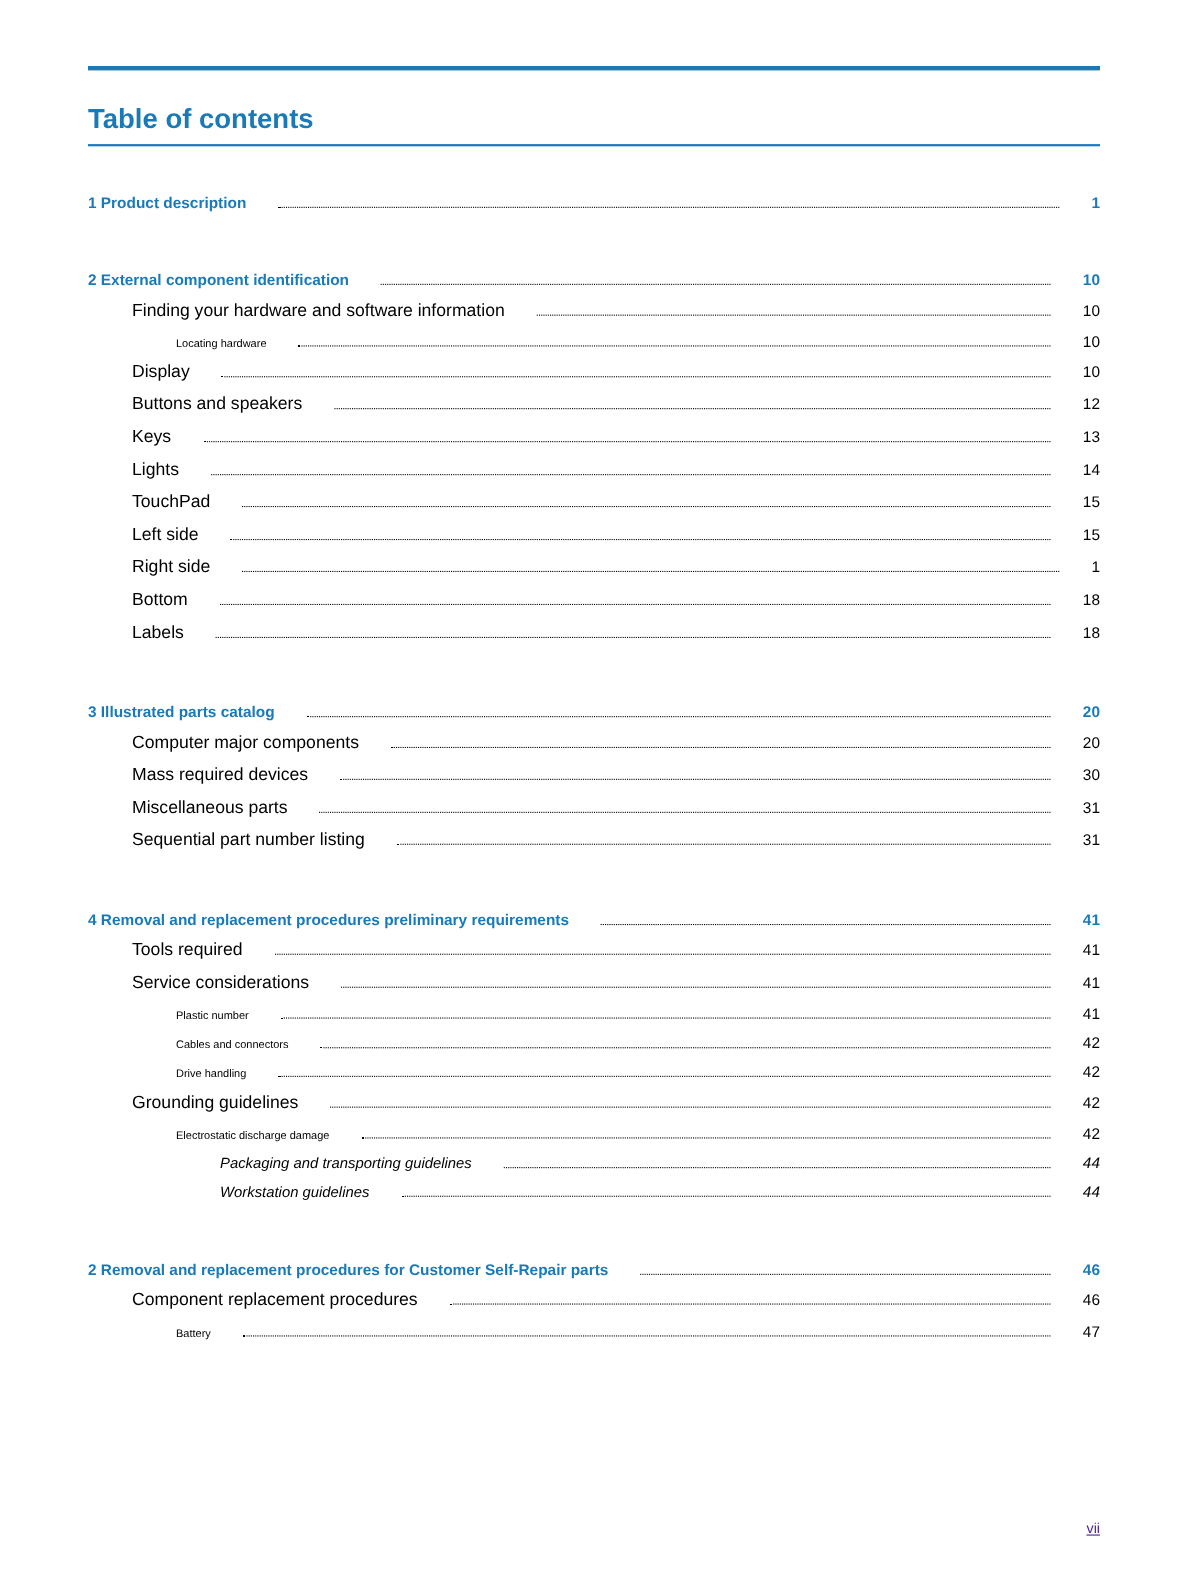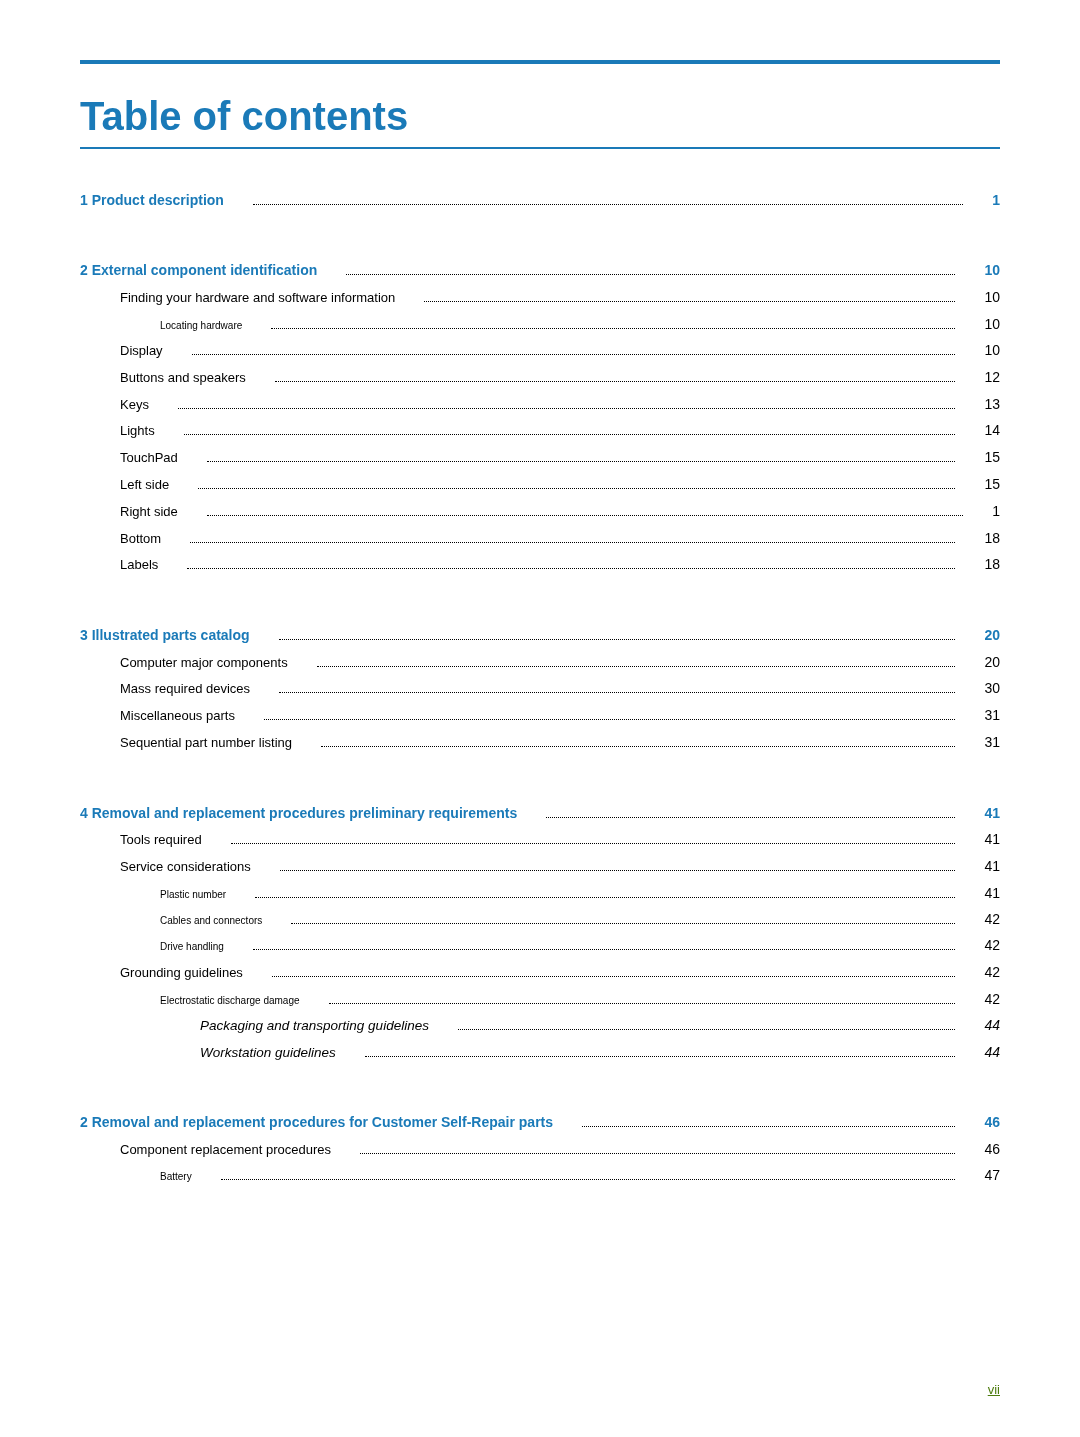--- a/index.html
+++ b/index.html
@@ -27,21 +27,21 @@
     }
 
     .top-border {
       width: 100%;
       height: 4px;
       background: #1a7ab8;
       margin-bottom: 30px;
     }
 
     .page-title {
-      font-size: 40px;
+      font-size: 25px;
       font-weight: bold;
       color: #1a7ab8;
       margin-bottom: 40px;
       border-bottom: 2px solid #1a7ab8;
       padding-bottom: 8px;
     }
 
     .toc-section {
       margin-bottom: 30px;
     }
@@ -80,21 +80,21 @@
     .level-1 .page-num {
       color: #1a7ab8;
       font-weight: bold;
     }
 
     .level-2 {
       padding-left: 40px;
     }
 
     .level-2 .entry-text {
-      font-size: 13px;
+      font-size: 16px;
     }
 
     .level-3 {
       padding-left: 80px;
     }
 
     .level-3 .entry-text {
       font-size: 10px;
       text-align: right;
     }
@@ -110,21 +110,21 @@
 
     .section-gap {
       height: 18px;
     }
 
     .page-footer {
       position: absolute;
       bottom: 40px;
       right: 80px;
       font-size: 13px;
-      color: #4d7c0f;
+      color: #4c1d95;
       text-decoration: underline;
     }
   </style>
 </head>
 <body>
 
 <div class="page-container">
   <div class="top-border"></div>
 
   <h1 class="page-title">Table of contents</h1>

